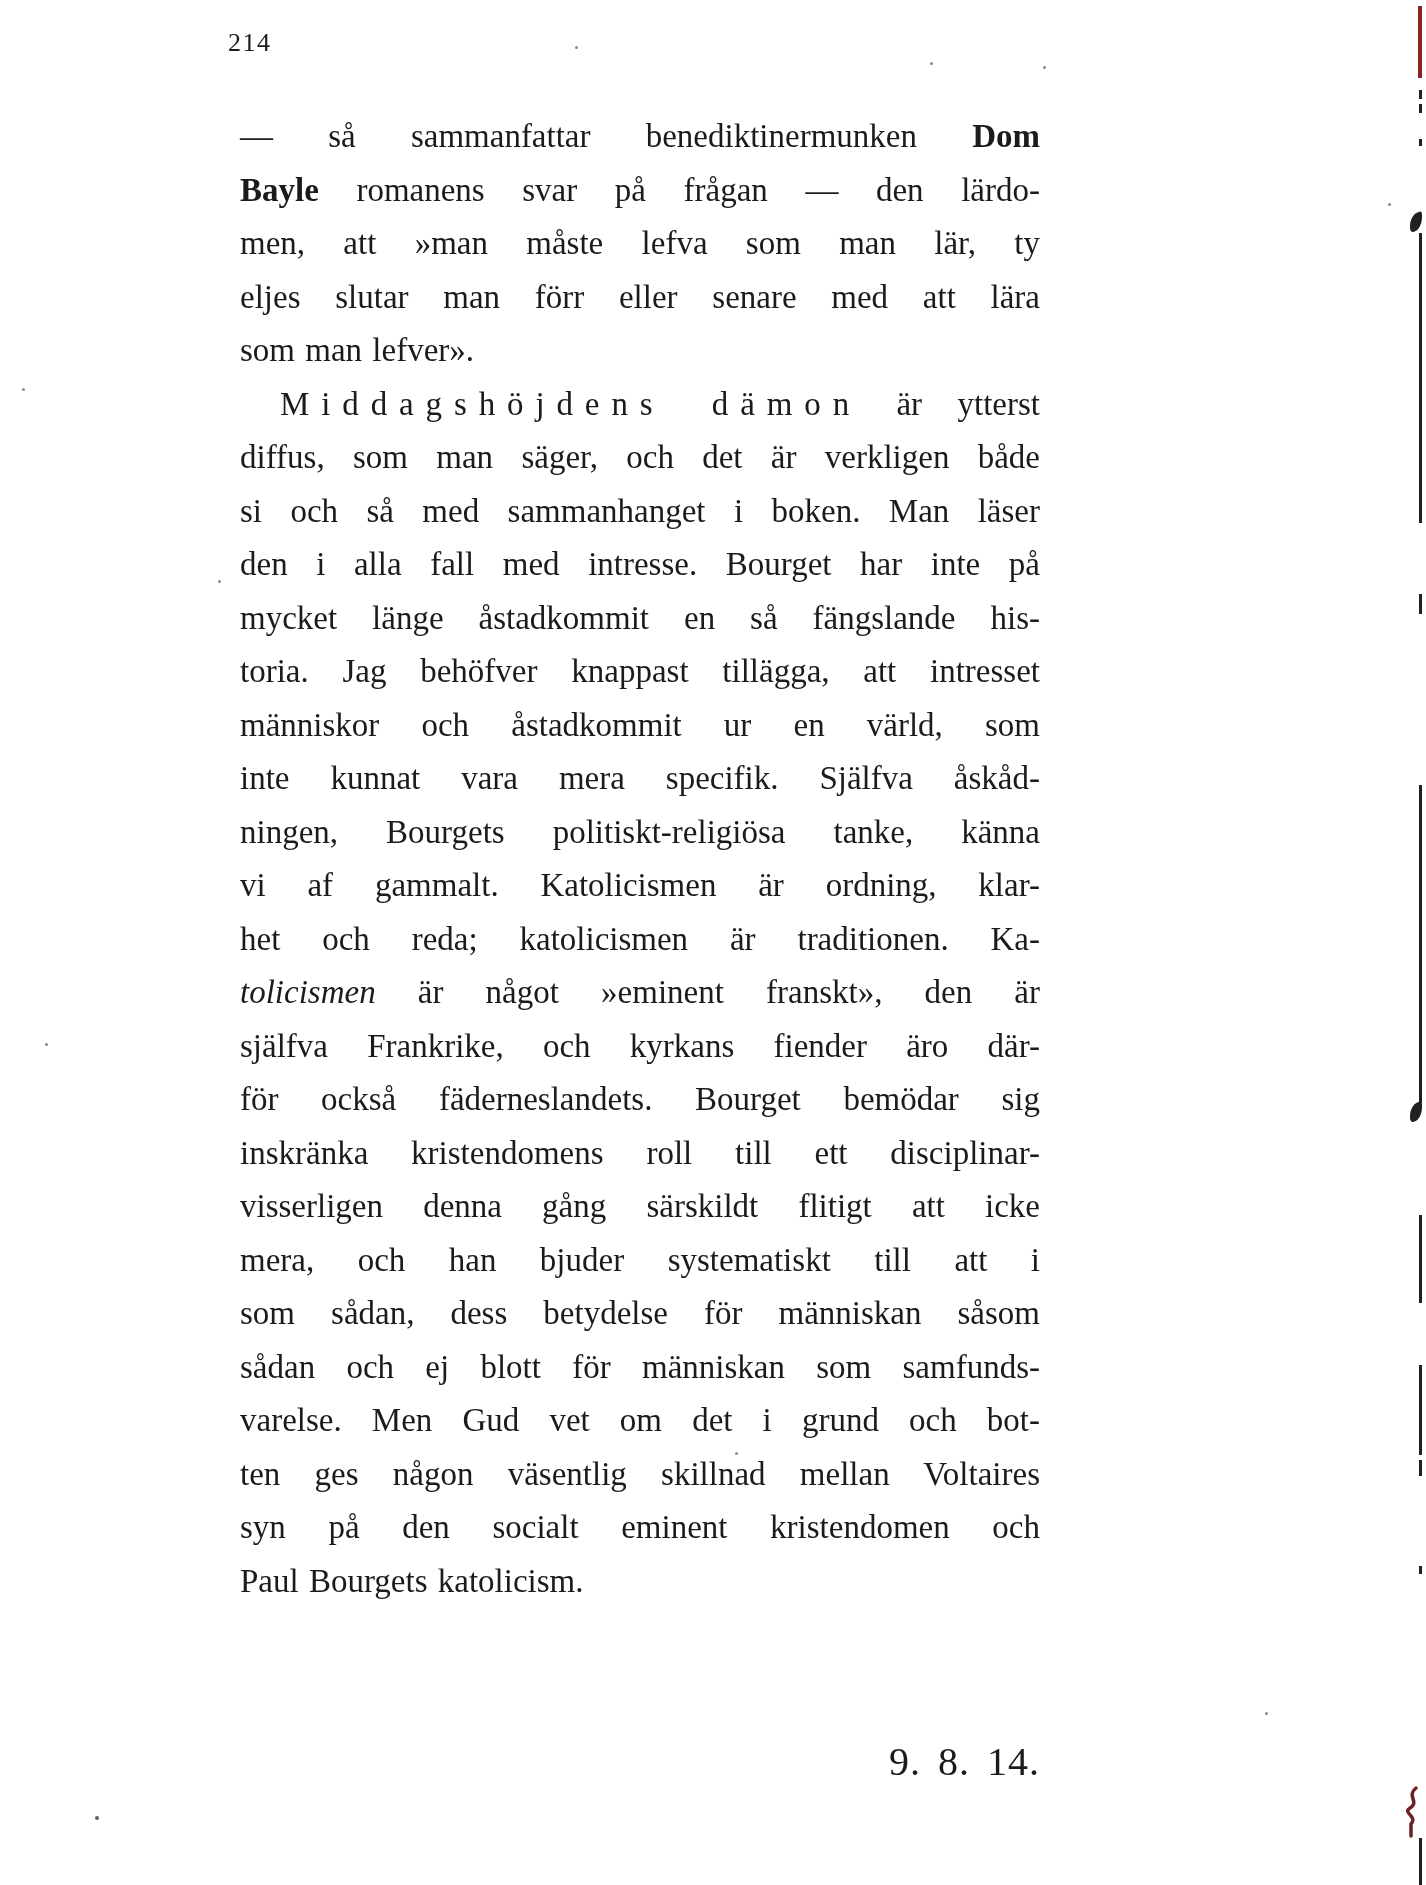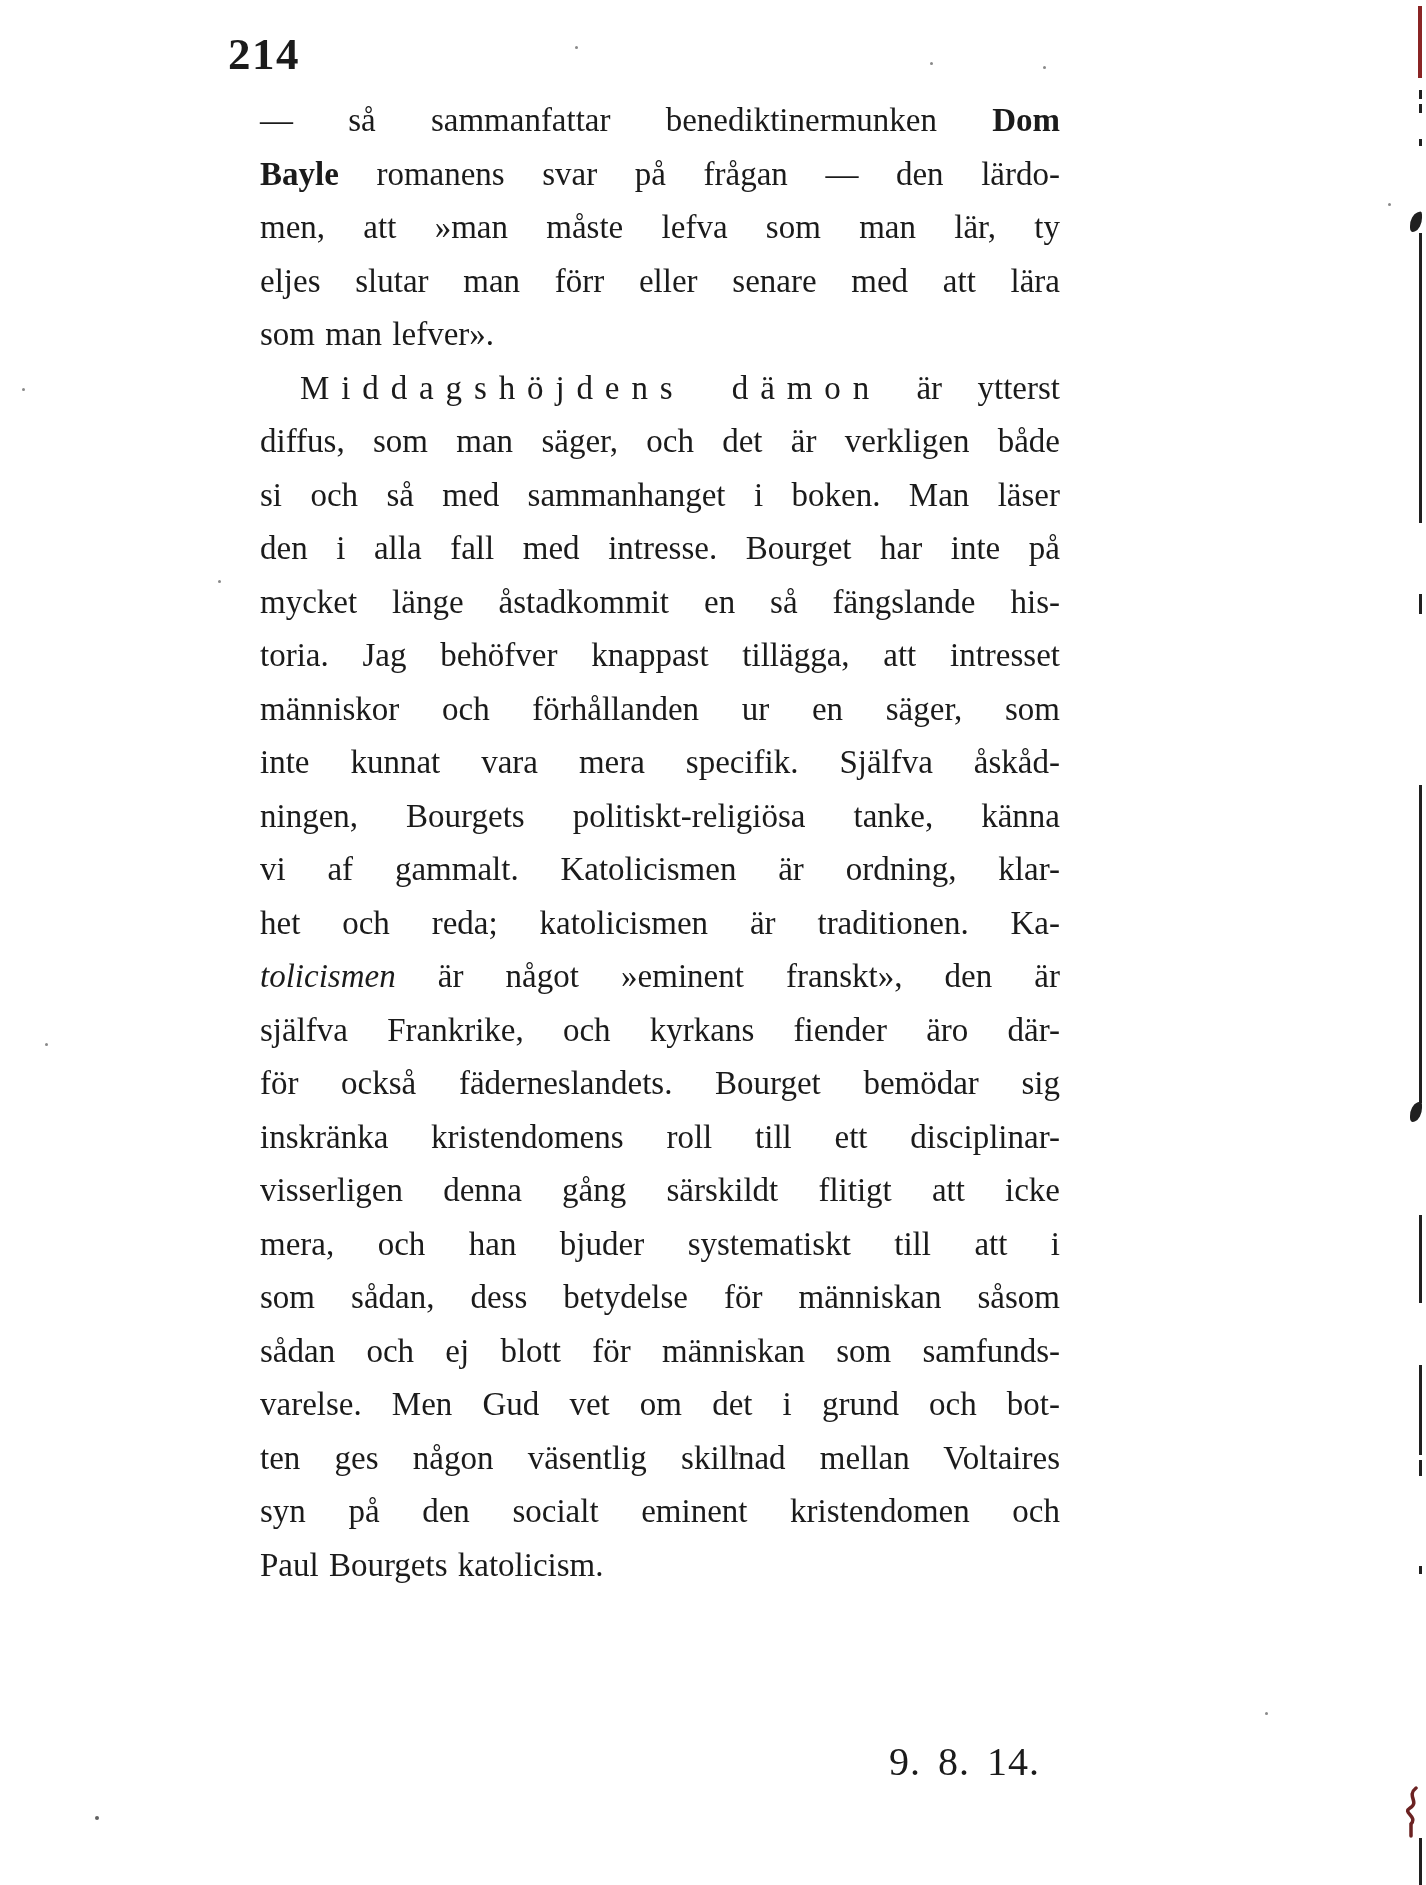--- a/index.html
+++ b/index.html
@@ -6,24 +6,24 @@
   body{
     width:1426px;height:1885px;
     background:#ffffff;
     position:relative;
     overflow:hidden;
     font-family:"Liberation Serif","DejaVu Serif",serif;
     color:#1b1b1b;
   }
   .page-number{
     position:absolute;left:228px;top:28px;
-    font-size:45px;font-weight:bold;letter-spacing:1.5px;
+    font-size:26px;font-weight:normal;letter-spacing:1.5px;
   }
   .text-block{
-    position:absolute;left:240px;top:94px;width:800px;margin-left:20px;
+    position:absolute;left:240px;top:110px;width:800px;
   }
   .line{
     font-size:33px;
     line-height:53.5px;
     text-align:justify;
     text-align-last:justify;
     text-justify:inter-word;
     word-spacing:2px;
     white-space:normal;
   }
@@ -65,21 +65,21 @@
       <div class="line"><span class="run b">Bayle</span><span class="run"> romanens svar på frågan — den lärdo-</span></div>
       <div class="line"><span class="run">men, att »man måste lefva som man lär, ty</span></div>
       <div class="line"><span class="run">eljes slutar man förr eller senare med att lära</span></div>
       <div class="line last"><span class="run">som man lefver».</span></div>
       <div class="line indent"><span class="run sp">Middagshöjdens dämon</span><span class="run"> är ytterst</span></div>
       <div class="line"><span class="run">diffus, som man säger, och det är verkligen både</span></div>
       <div class="line"><span class="run">si och så med sammanhanget i boken. Man läser</span></div>
       <div class="line"><span class="run">den i alla fall med intresse. Bourget har inte på</span></div>
       <div class="line"><span class="run">mycket länge åstadkommit en så fängslande his-</span></div>
       <div class="line"><span class="run">toria. Jag behöfver knappast tillägga, att intresset</span></div>
-      <div class="line"><span class="run">människor och förhållanden ur en säger, som</span></div>
+      <div class="line"><span class="run">människor och åstadkommit ur en värld, som</span></div>
       <div class="line"><span class="run">inte kunnat vara mera specifik. Själfva åskåd-</span></div>
       <div class="line"><span class="run">ningen, Bourgets politiskt-religiösa tanke, känna</span></div>
       <div class="line"><span class="run">vi af gammalt. Katolicismen är ordning, klar-</span></div>
       <div class="line"><span class="run">het och reda; katolicismen är traditionen. Ka-</span></div>
       <div class="line"><span class="run i">tolicismen</span><span class="run"> är något »eminent franskt», den är</span></div>
       <div class="line"><span class="run">själfva Frankrike, och kyrkans fiender äro där-</span></div>
       <div class="line"><span class="run">för också fäderneslandets. Bourget bemödar sig</span></div>
       <div class="line"><span class="run">inskränka kristendomens roll till ett disciplinar-</span></div>
       <div class="line"><span class="run">visserligen denna gång särskildt flitigt att icke</span></div>
       <div class="line"><span class="run">mera, och han bjuder systematiskt till att i</span></div>

